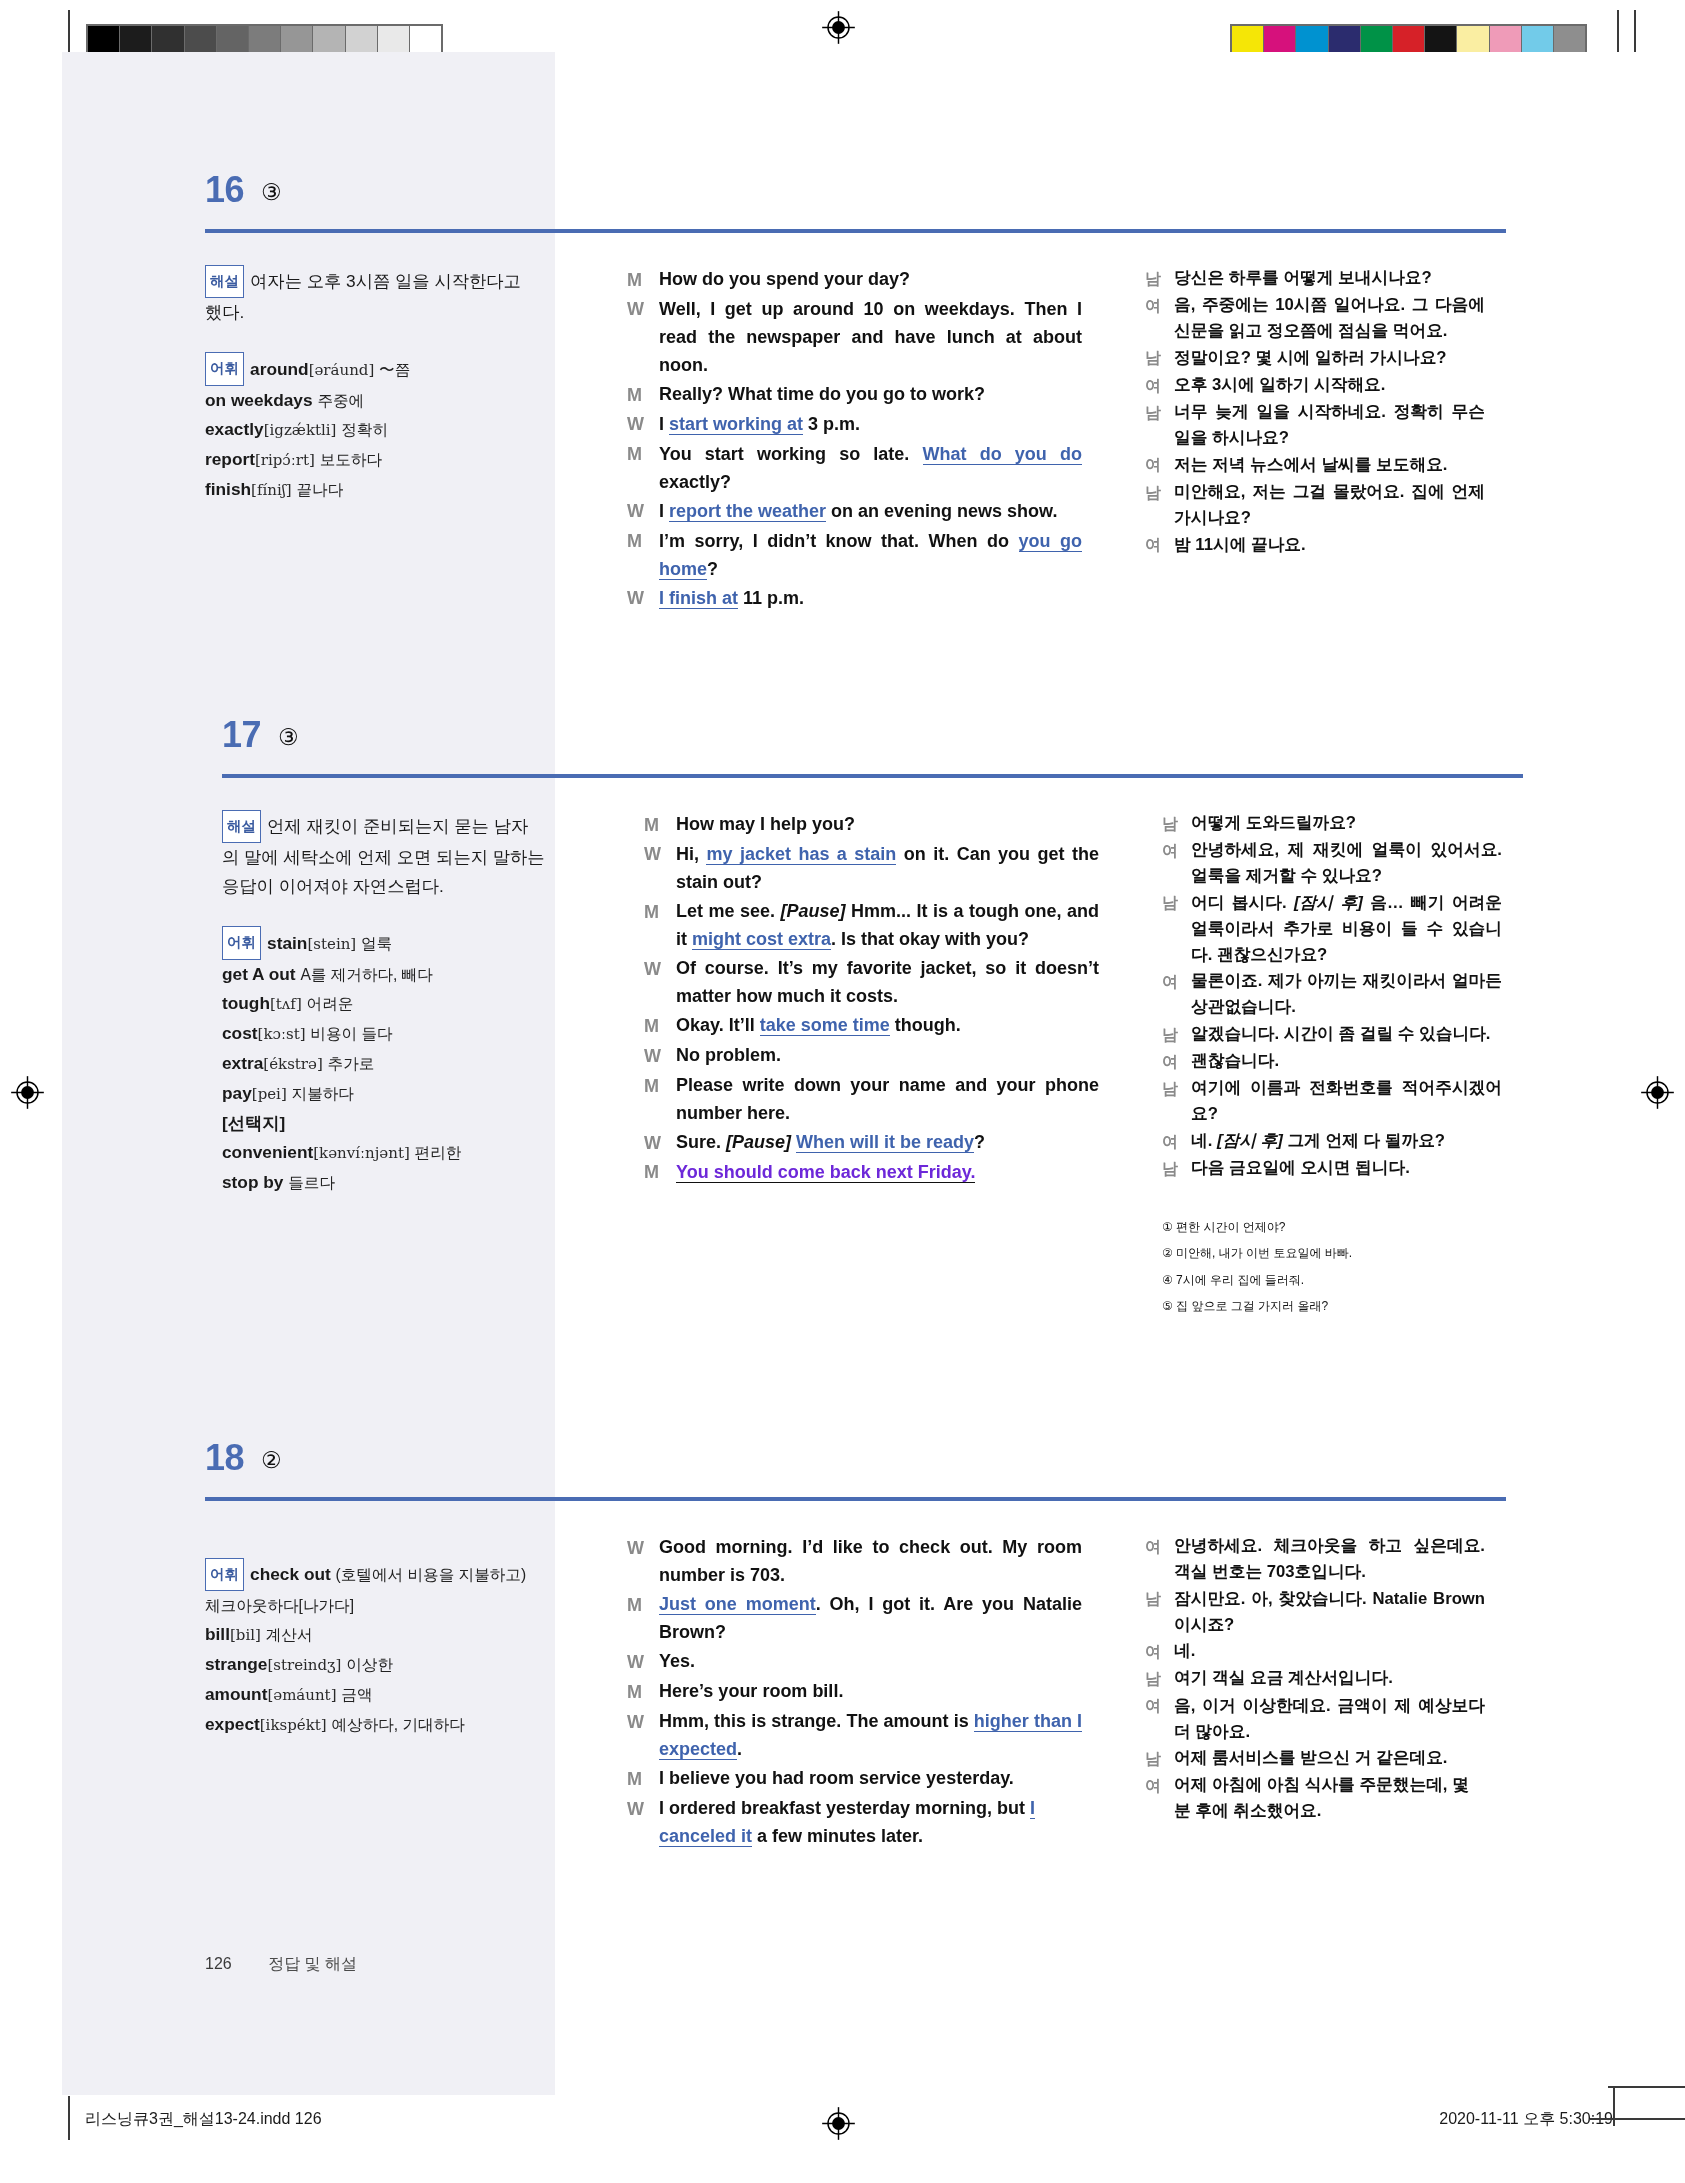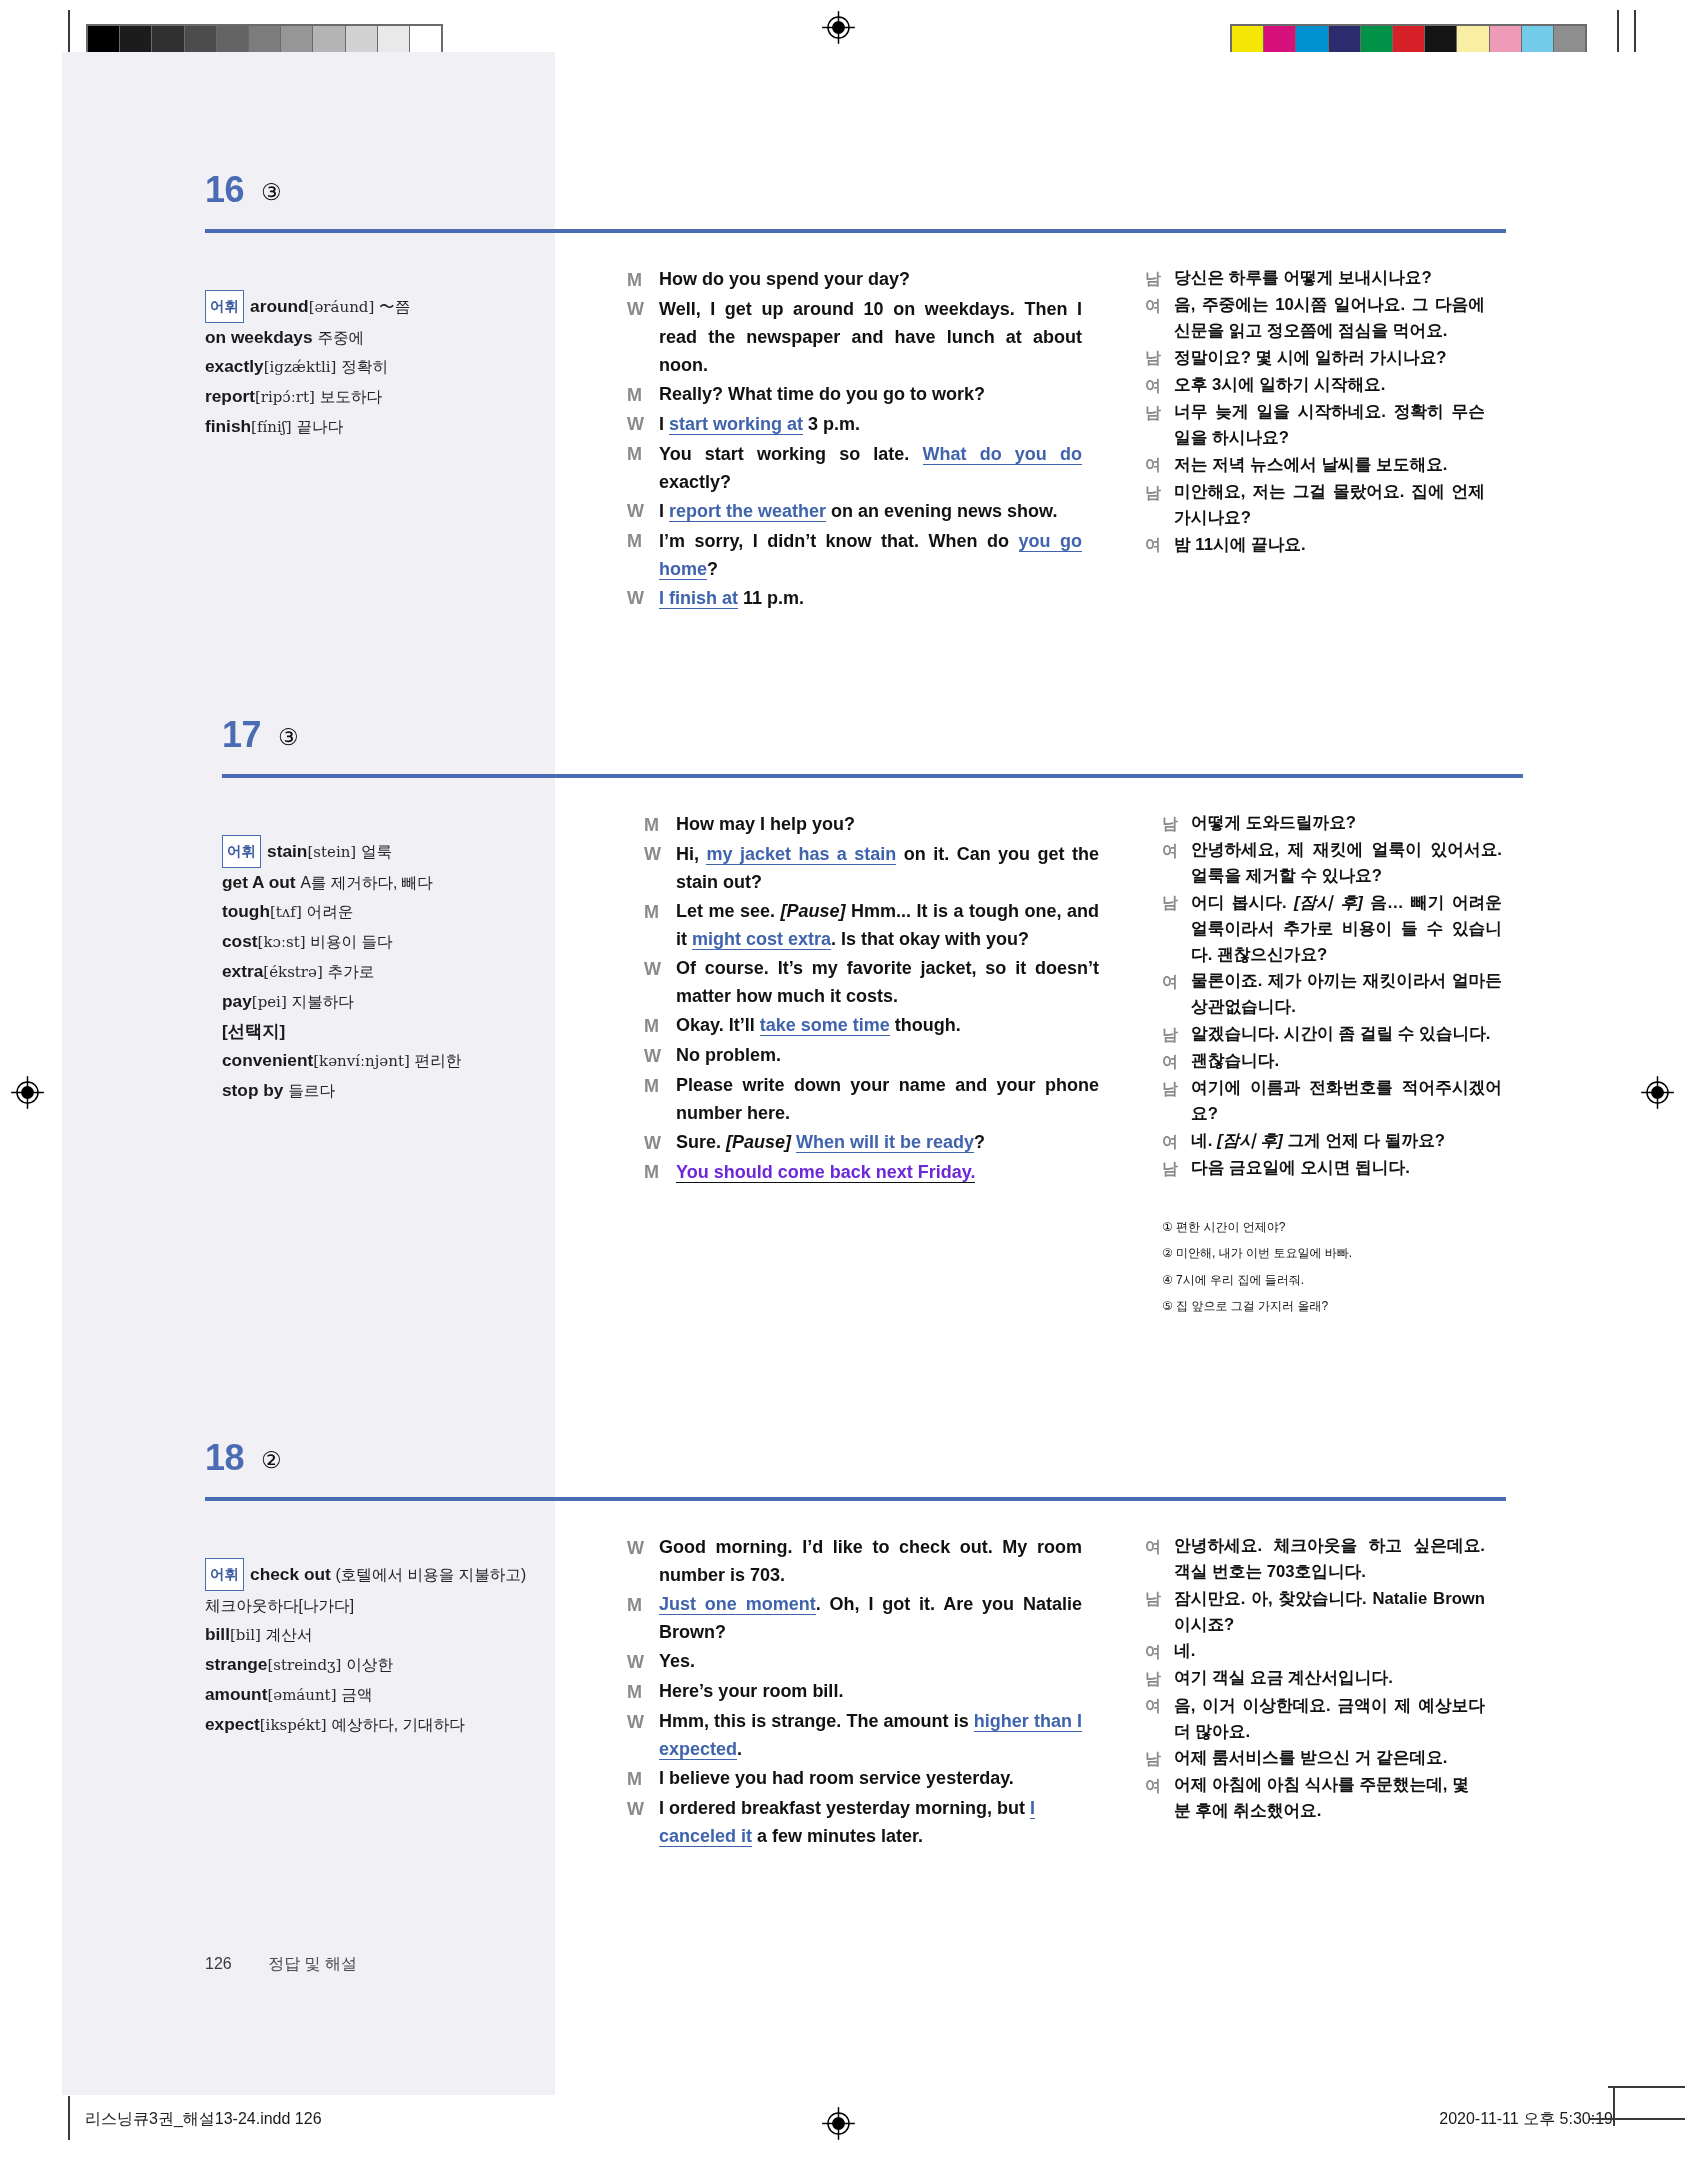--- a/index.html
+++ b/index.html
@@ -155,20 +155,21 @@
   <div class="tint"></div>
   <div class="content" id="content">
       <div class="qblock" style="top: 115px;">
         <div class="qhead">
           <div class="qnum">16</div>
           <div class="qans">③</div>
           <div class="rule" style="top:62px;"></div>
         </div>
         <div class="cols" style="top: 98px;">
           <div class="col-left">
+            <div class="tagline"><span class="tag">해설</span>여자는 오후 3시쯤 일을 시작한다고 했다.</div>
             <div class="vocab"><span class="tag">어휘</span><span><span class="w">around</span><span class="ipa">[əráund]</span> <span class="kr">〜쯤</span></span><br><span><span class="w">on weekdays</span> <span class="kr">주중에</span></span><br><span><span class="w">exactly</span><span class="ipa">[igzǽktli]</span> <span class="kr">정확히</span></span><br><span><span class="w">report</span><span class="ipa">[ripɔ́ːrt]</span> <span class="kr">보도하다</span></span><br><span><span class="w">finish</span><span class="ipa">[fíniʃ]</span> <span class="kr">끝나다</span></span></div>
           </div>
           <div class="col-mid dlg">
             <div class="line">
               <div class="spk">M</div>
               <div class="utt"><span>How do you spend your day?</span></div>
             </div>
             <div class="line">
               <div class="spk">W</div>
               <div class="utt"><span>Well, I get up around 10 on weekdays. Then I read the newspaper and have lunch at about noon.</span></div>
@@ -235,20 +236,21 @@
         </div>
       </div>
       <div class="qblock" style="top: 660px; margin-left: 17px;">
         <div class="qhead">
           <div class="qnum">17</div>
           <div class="qans">③</div>
           <div class="rule" style="top:62px;"></div>
         </div>
         <div class="cols" style="top: 98px;">
           <div class="col-left">
+            <div class="tagline"><span class="tag">해설</span>언제 재킷이 준비되는지 묻는 남자의 말에 세탁소에 언제 오면 되는지 말하는 응답이 이어져야 자연스럽다.</div>
             <div class="vocab"><span class="tag">어휘</span><span><span class="w">stain</span><span class="ipa">[stein]</span> <span class="kr">얼룩</span></span><br><span><span class="w">get A out</span> <span class="kr">A를 제거하다, 빼다</span></span><br><span><span class="w">tough</span><span class="ipa">[tʌf]</span> <span class="kr">어려운</span></span><br><span><span class="w">cost</span><span class="ipa">[kɔːst]</span> <span class="kr">비용이 들다</span></span><br><span><span class="w">extra</span><span class="ipa">[ékstrə]</span> <span class="kr">추가로</span></span><br><span><span class="w">pay</span><span class="ipa">[pei]</span> <span class="kr">지불하다</span></span><br><span><span class="w hdr">[선택지]</span></span><br><span><span class="w">convenient</span><span class="ipa">[kənvíːnjənt]</span> <span class="kr">편리한</span></span><br><span><span class="w">stop by</span> <span class="kr">들르다</span></span></div>
           </div>
           <div class="col-mid dlg">
             <div class="line">
               <div class="spk">M</div>
               <div class="utt"><span>How may I help you?</span></div>
             </div>
             <div class="line">
               <div class="spk">W</div>
               <div class="utt"><span>Hi, </span><span class="bl">my jacket has a stain</span><span> on it. Can you get the stain out?</span></div>

